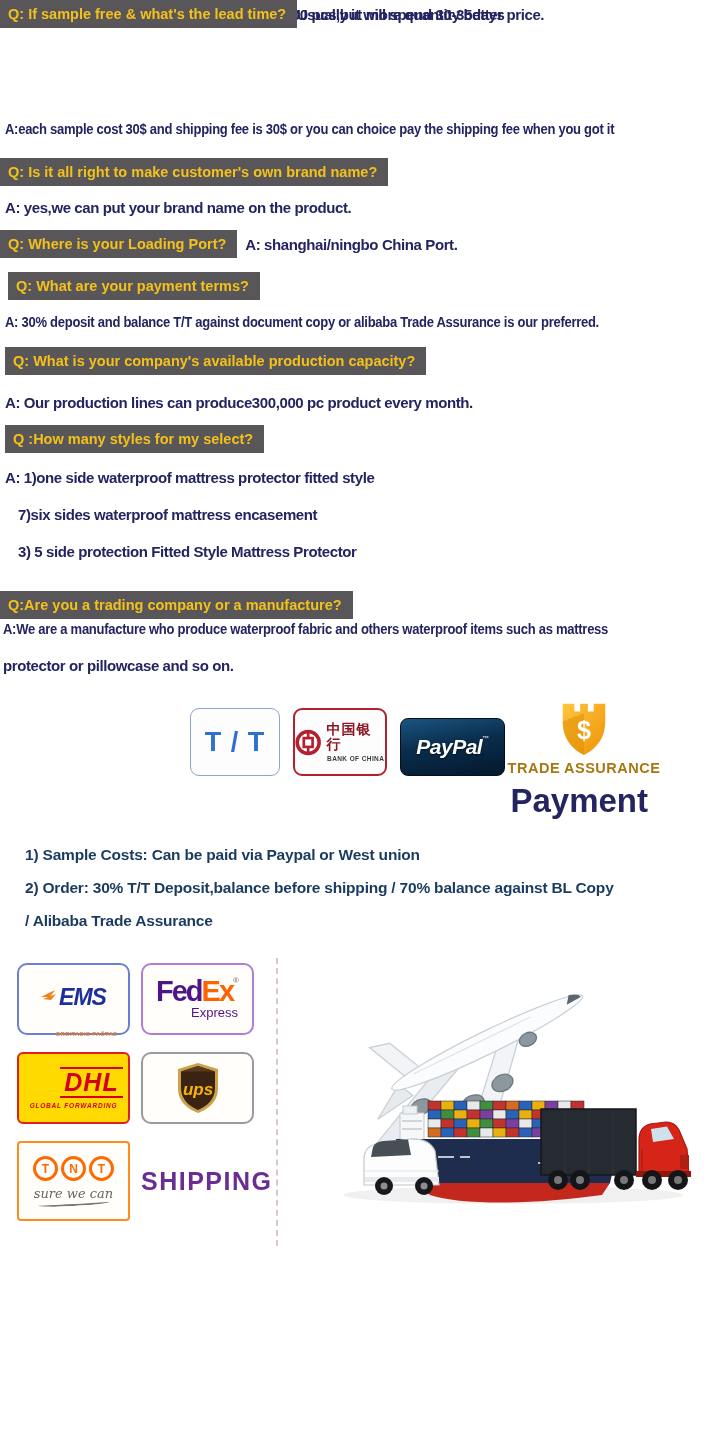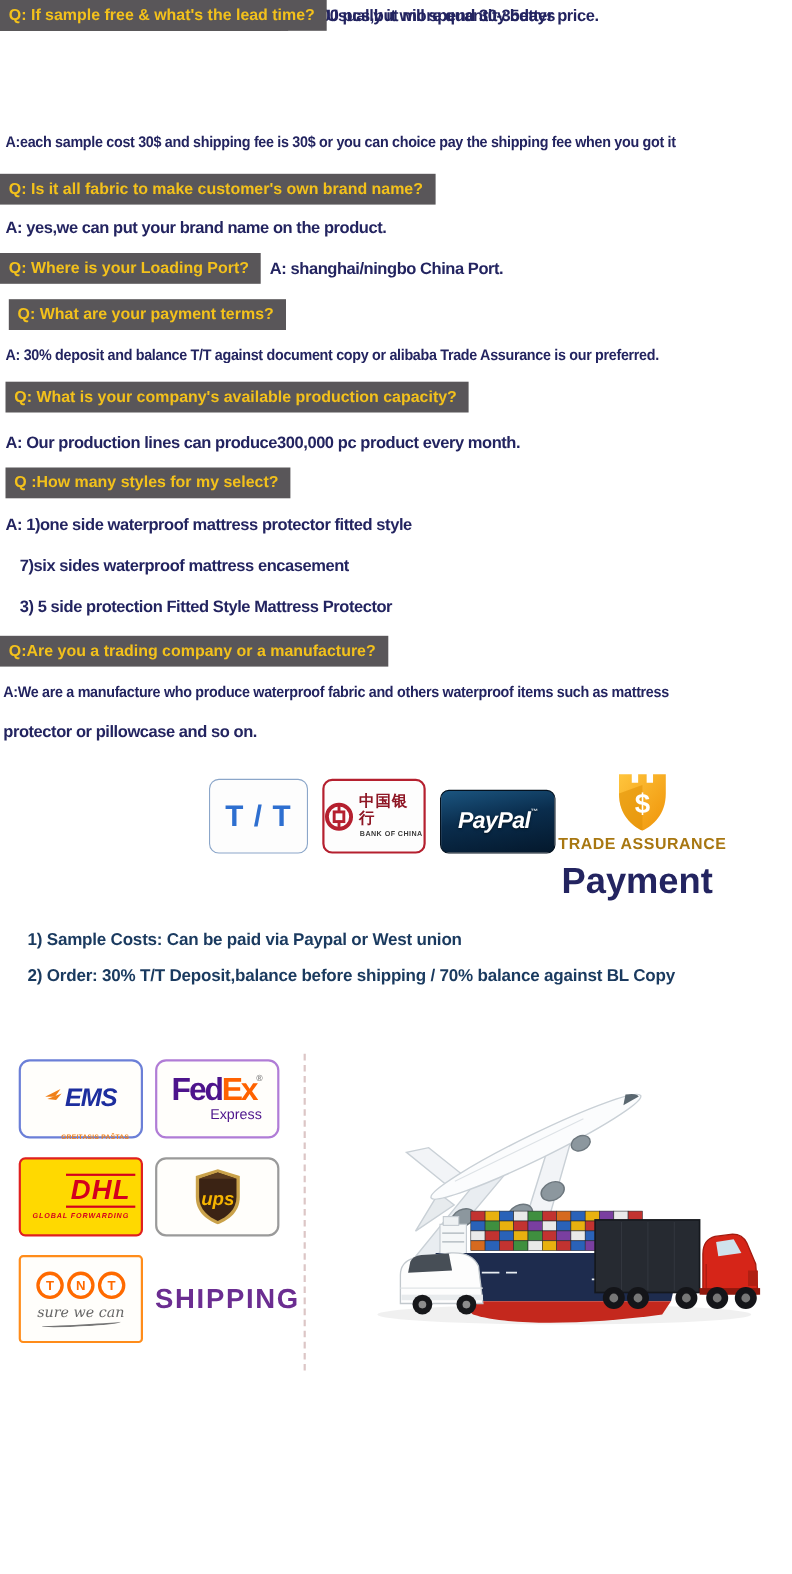--- a/index.html
+++ b/index.html
@@ -99,40 +99,40 @@
   </div>
 
   <div class="abs qrow" style="left:0; top:45;">
     <div class="qbox" style="min-width:262px;">Q: What is the lead time?</div>
     <div class="ans inline" style="margin-left:16px;">A: Usually it will spend 30-35days</div>
   </div>
 
   <div class="abs qbox" style="left:0; top:85;">Q: If sample free &amp; what's the lead time?</div>
   <div class="abs ans long" style="left:5px; top:121px;">A:each sample cost 30$ and shipping fee is 30$ or you can choice pay the shipping fee when you got it</div>
 
-  <div class="abs qbox" style="left:0; top:158px;">Q: Is it all fabric to make customer's own brand name?</div>
+  <div class="abs qbox" style="left:0; top:158px;">Q: Is it all right to make customer's own brand name?</div>
   <div class="abs ans" style="left:5px; top:199px;">A: yes,we can put your brand name on the product.</div>
 
   <div class="abs qrow" style="left:0; top:230px;">
     <div class="qbox">Q: Where is your Loading Port?</div>
     <div class="ans inline" style="margin-left:8px;">A: shanghai/ningbo China Port.</div>
   </div>
 
   <div class="abs qbox" style="left:8px; top:272px;">Q: What are your payment terms?</div>
   <div class="abs ans long" style="left:5px; top:314px;">A: 30% deposit and balance T/T against document copy or alibaba Trade Assurance is our preferred.</div>
 
   <div class="abs qbox" style="left:5px; top:347px;">Q: What is your company's available production capacity?</div>
   <div class="abs ans" style="left:5px; top:394px;">A: Our production lines can produce300,000 pc product every month.</div>
 
   <div class="abs qbox" style="left:5px; top:425px;">Q :How many styles for my select?</div>
   <div class="abs ans" style="left:5px; top:469px;">A: 1)one side waterproof mattress protector fitted style</div>
   <div class="abs ans" style="left:18px; top:506px;">7)six sides waterproof mattress encasement</div>
   <div class="abs ans" style="left:18px; top:543px;">3) 5 side protection Fitted Style Mattress Protector</div>
 
-  <div class="abs qbox" style="left:0; top:578px;">Q:Are you a trading company or a manufacture?</div>
+  <div class="abs qbox" style="left:0; top:591px;">Q:Are you a trading company or a manufacture?</div>
   <div class="abs ans long" style="left:3px; top:621px;">A:We are a manufacture who produce waterproof fabric and others waterproof items such as mattress</div>
   <div class="abs ans" style="left:3px; top:657px;">protector or pillowcase and so on.</div>
 
   <div class="abs pay-row" style="left:190px; top:700px;">
     <div class="pay-card tt-card">
       <span class="tt-label">T / T</span>
     </div>
     <div class="pay-card boc-card">
       <svg width="27" height="27" viewBox="0 0 30 30">
         <circle cx="15" cy="15" r="12.5" fill="none" stroke="#b5202f" stroke-width="4"></circle>
@@ -162,20 +162,21 @@
       </svg>
       <span class="ta-label">TRADE ASSURANCE</span>
     </div>
   </div>
 
   <div class="abs pay-title" style="left:0; top:782px;">Payment</div>
 
   <div class="abs" style="left:25px; top:838px;">
     <div class="terms-line">1) Sample Costs: Can be paid via Paypal or West union</div>
     <div class="terms-line">2) Order: 30% T/T Deposit,balance before shipping / 70% balance against BL Copy</div>
+    <div class="terms-line">/ Alibaba Trade Assurance</div>
   </div>
 
   <div class="abs ship-grid" style="left:17px; top:963px;">
 
     <div class="ship-box ems-box">
       <div class="ems-bar"></div>
       <div class="ems-row">
         <svg width="16" height="14" viewBox="0 0 16 14">
           <polygon points="0,7 14,0 9,7" fill="#f08019"></polygon>
           <polygon points="2,9 15,4 10,10" fill="#f08019"></polygon>

